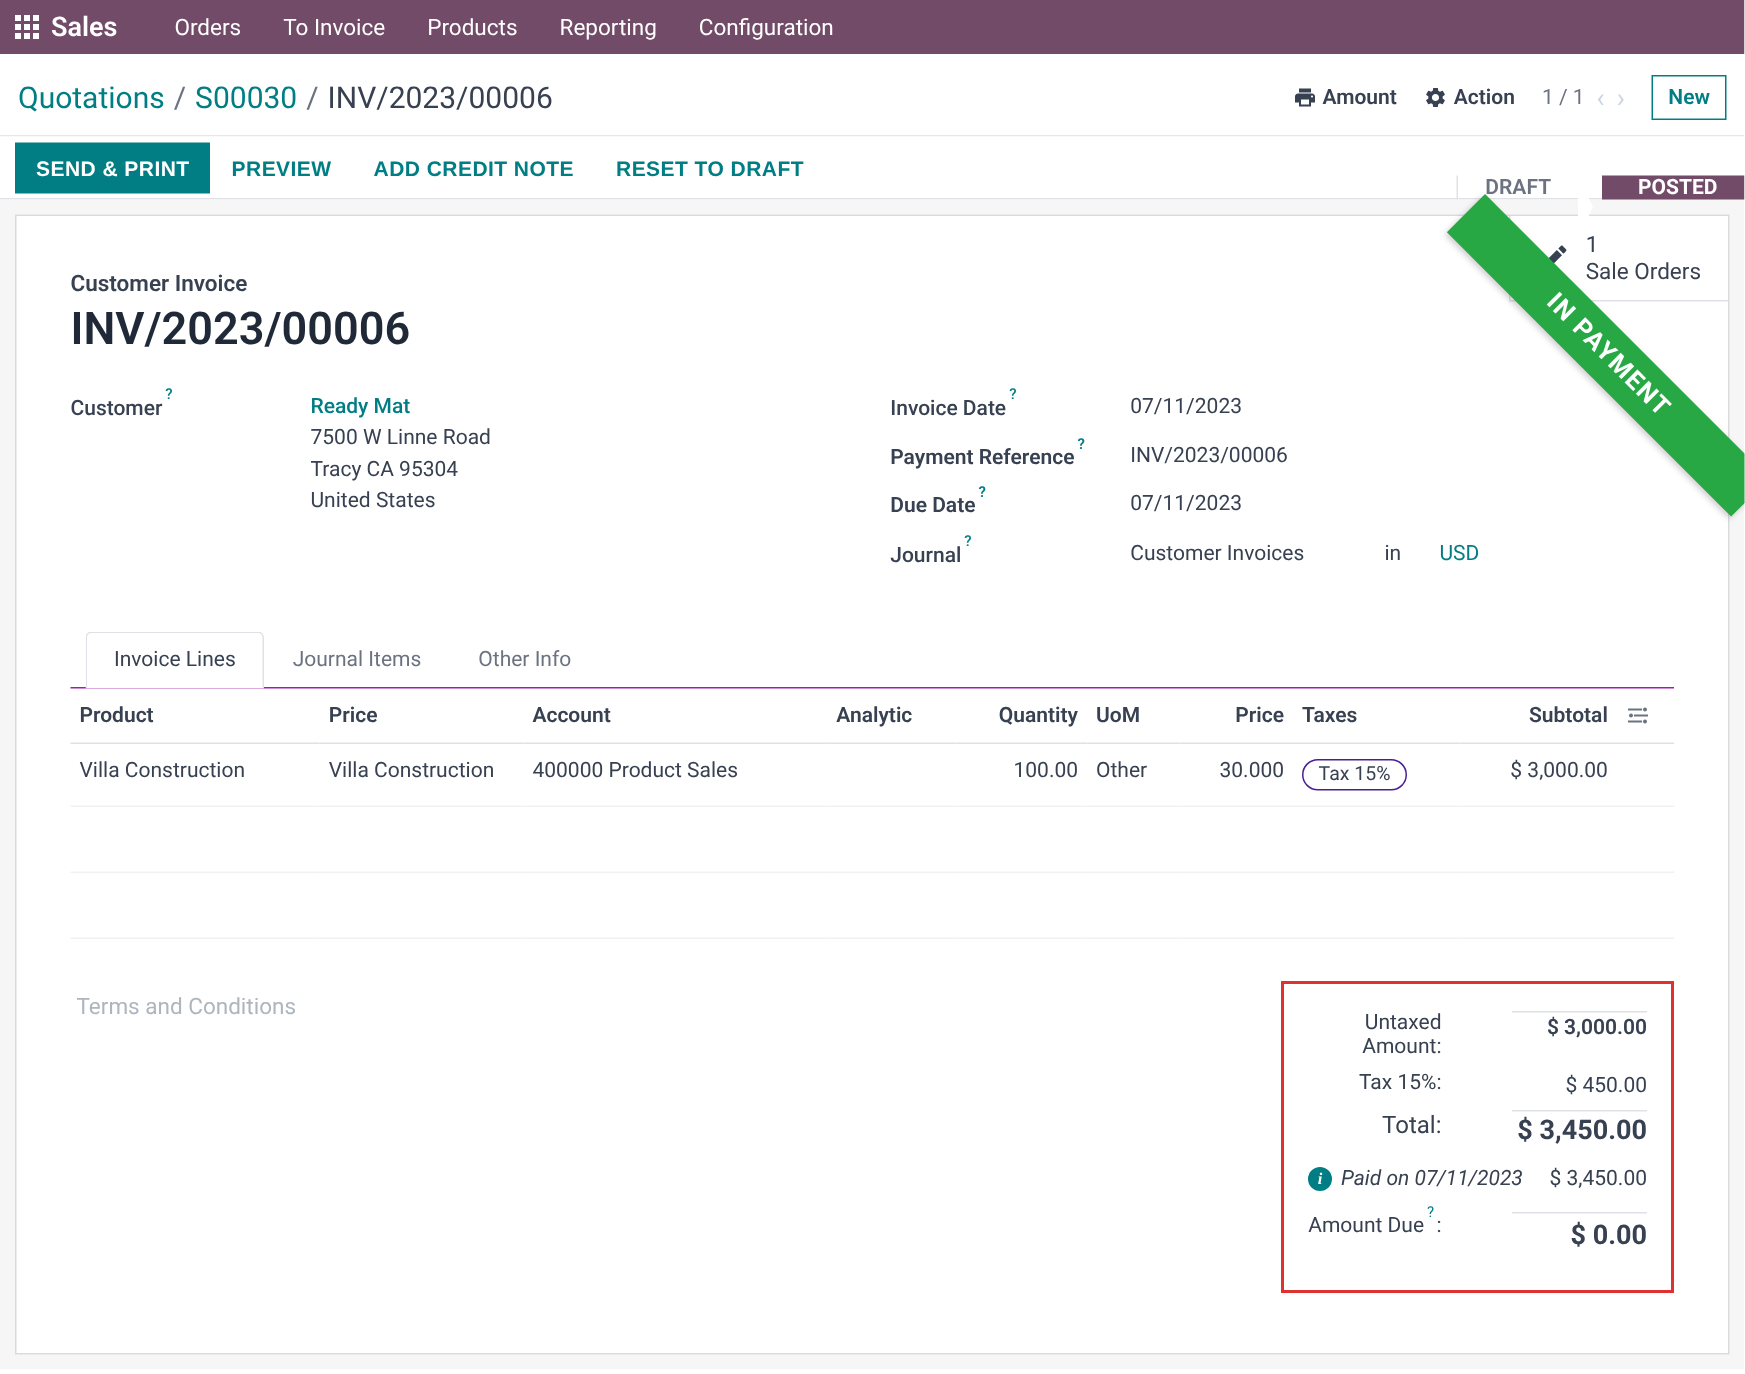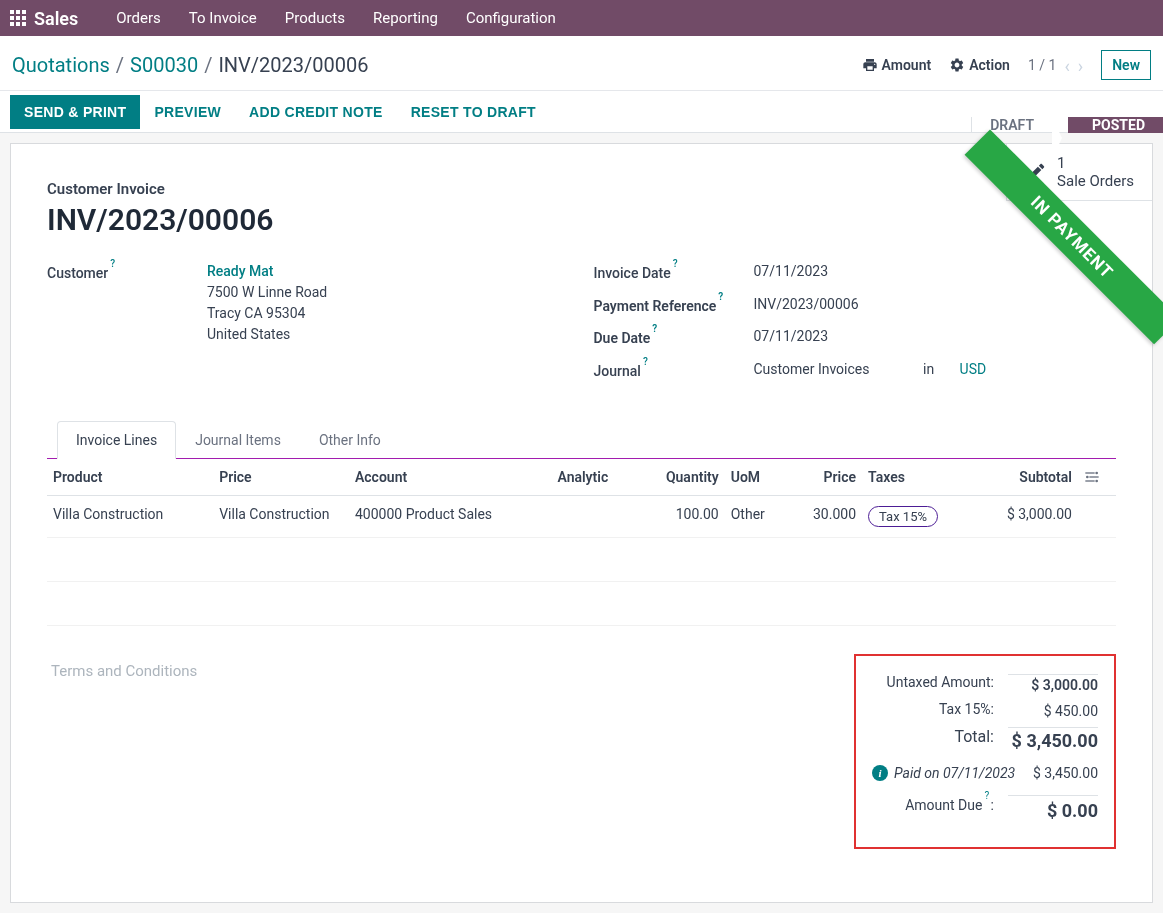--- a/index.html
+++ b/index.html
@@ -71,21 +71,21 @@
   table.lines td.r { text-align: right; }
   .tax-tag { display: inline-block; border: 1px solid #4c1d95; border-radius: 12px; padding: 2px 10px; font-size: 13px; color: #374151; }
   .opts-icon { text-align: right; cursor: pointer; color: #6b7280; }
   
   .spacer-row td { height: 44px; border-bottom: 1px solid #dee2e6; }
   .spacer-row2 td { height: 44px; border-bottom: 1px solid #dee2e6; }
   
   .bottom-section { display: flex; margin-top: 28px; gap: 20px; }
   .terms-area { flex: 1; color: #adb5bd; font-size: 15px; padding: 8px 4px; }
   .totals-box { width: 262px; border: 2px solid #e03131; padding: 18px 16px; }
-  .totals-row { display: flex; justify-content: center; margin-bottom: 8px; font-size: 14px; }
+  .totals-row { display: flex; justify-content: center; margin-bottom: 8px; font-size: 14px; gap: 33px; }
   .totals-row .tl { text-align: right; flex: 1; margin-right: 14px; color: #374151; }
   .totals-row .tv { font-weight: 600; color: #374151; text-align: right; min-width: 90px; border-top: 1px solid #dee2e6; padding-top: 2px; }
   .totals-row.total .tl { font-size: 16px; }
   .totals-row.total .tv { font-size: 18px; font-weight: 700; border-top: 1px solid #dee2e6; }
   .totals-row.plain .tv { border-top: none; font-weight: 400; }
   .paid-row { display: flex; justify-content: space-between; align-items: center; margin: 14px 0 14px 0; }
   .paid-row .info-i { display: inline-flex; width:16px; height:16px; border-radius:50%; background:#017e84; color:#fff; align-items:center; justify-content:center; font-size:11px; font-style: italic; font-family: Georgia, serif; font-weight:700; margin-right:6px; }
   .paid-row .pl { font-style: italic; color: #374151; flex:1; }
   .paid-row .pv { color: #374151; }
   .totals-row.due .tv { font-size: 18px; font-weight: 700; border-top: 1px solid #dee2e6; padding-top: 4px; }

